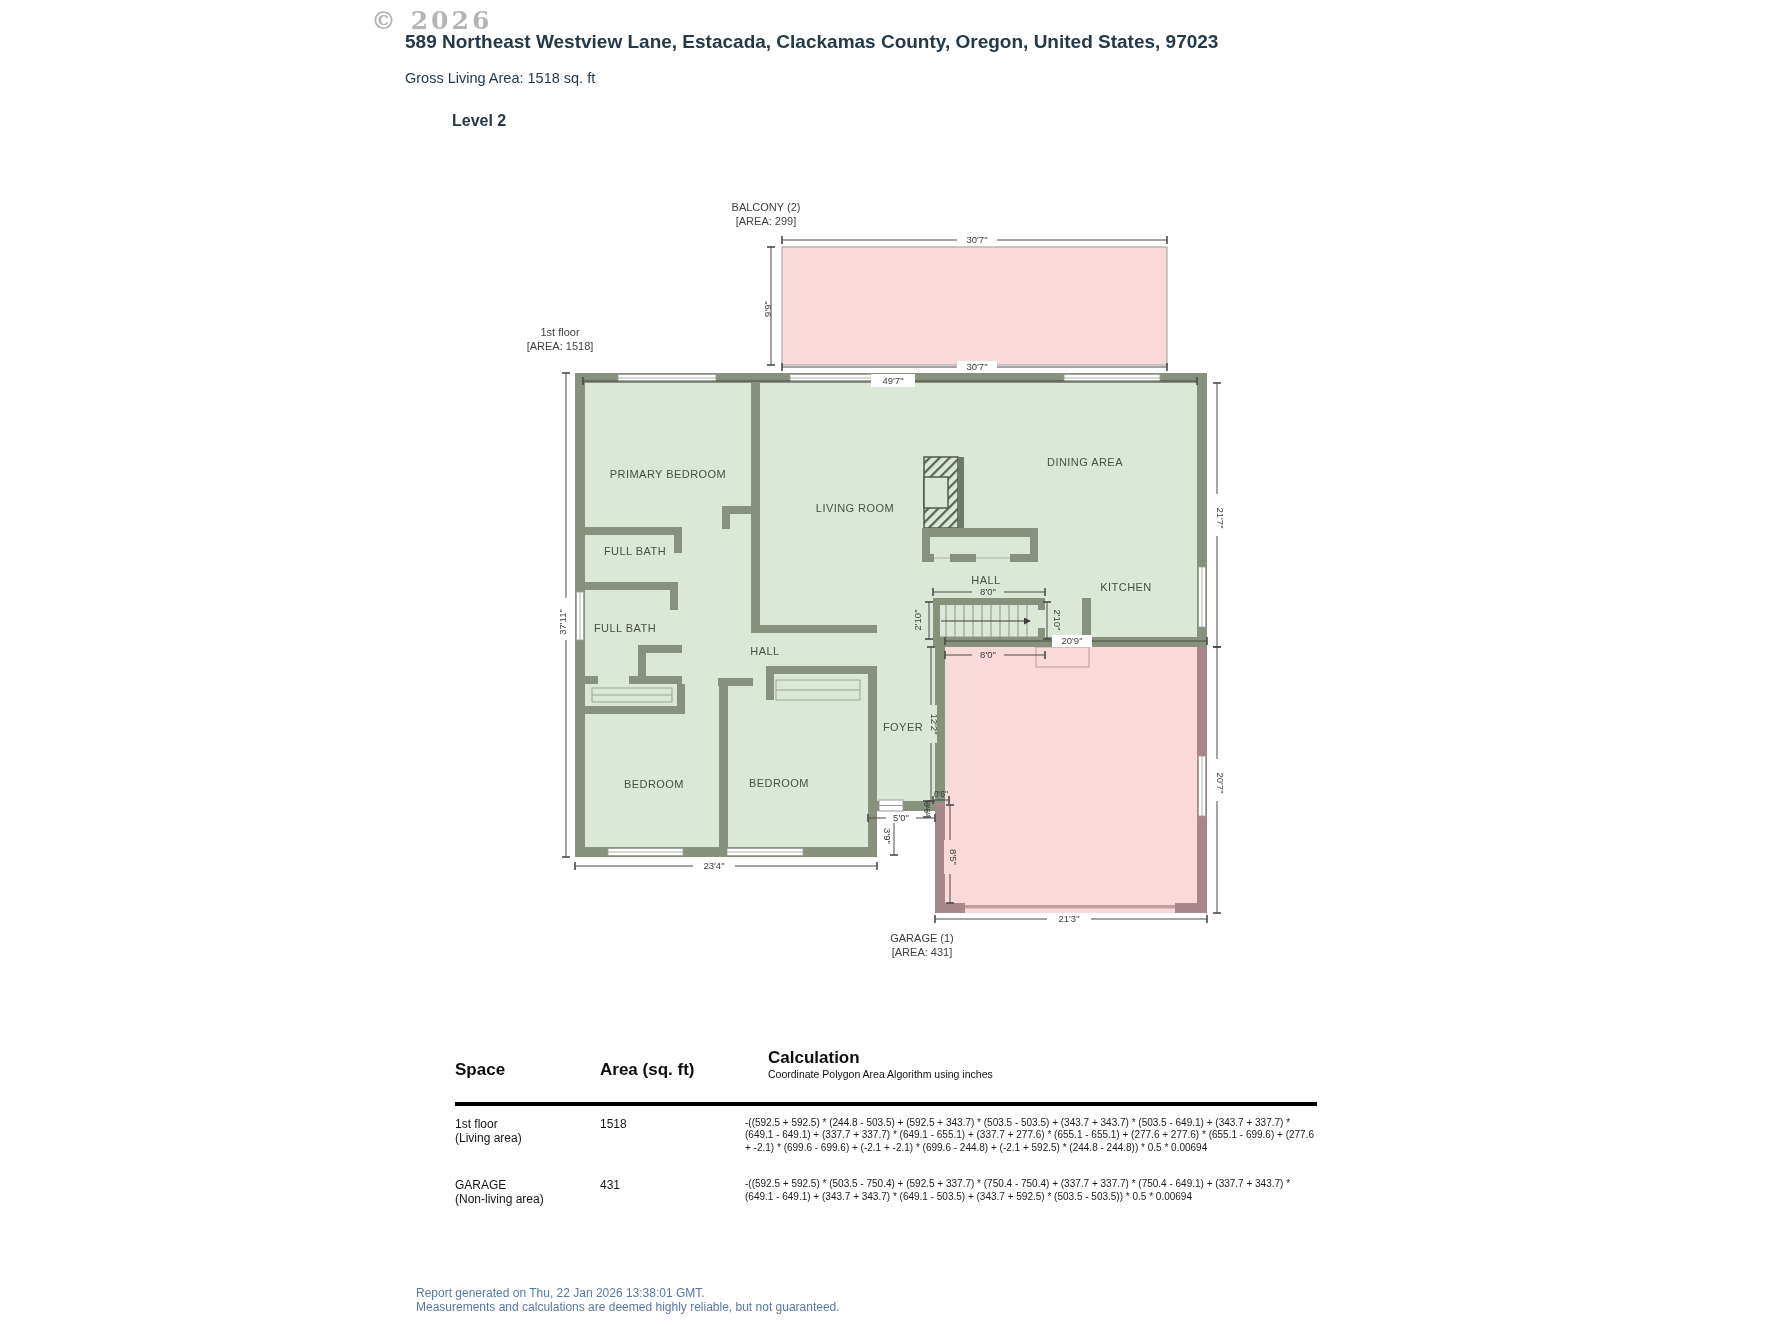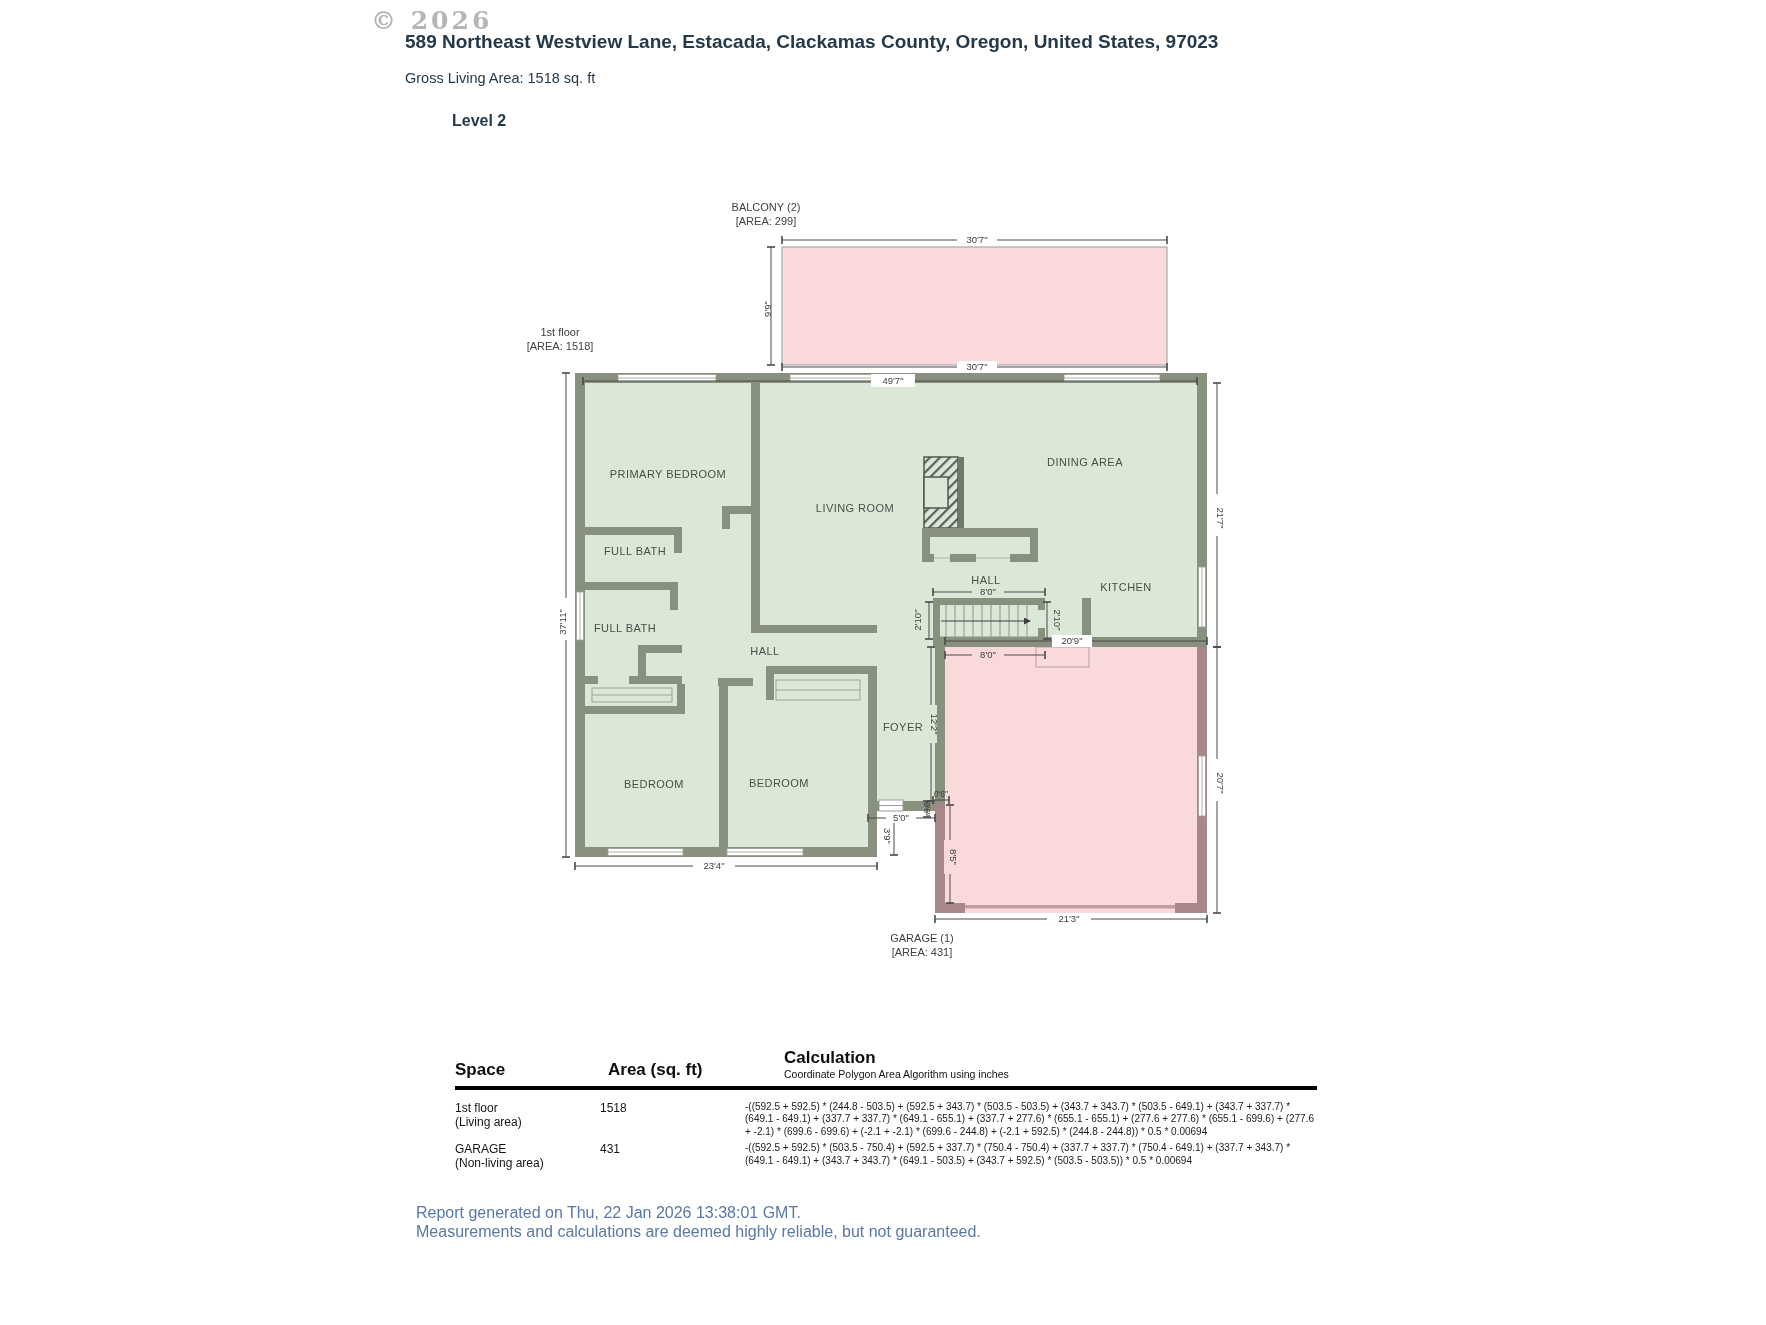--- a/index.html
+++ b/index.html
@@ -13,32 +13,32 @@
   .room{font-size:11px;fill:#474f46;letter-spacing:.45px;}
   .dim{font-size:9.5px;fill:#3d3d3d;}
   .arealab{font-size:11px;fill:#3f3f3f;}
   .w{fill:#87917d;}
   .gw{fill:#a8878b;}
   .dl{stroke:#4a4a4a;stroke-width:1;}
   .win{fill:#ffffff;stroke:#99a094;stroke-width:.8;}
   .winline{stroke:#99a094;stroke-width:.8;}
   
   .tbl{left:455px;top:1048px;width:862px;}
-  .thead{display:flex;align-items:flex-end;border-bottom:4px solid #000;padding-bottom:6px;gap:8px;}
+  .thead{display:flex;align-items:flex-end;border-bottom:4px solid #000;padding-bottom:22px;}
   .th{font-size:17px;font-weight:bold;color:#0d0d0d;}
   .th.c1{width:145px;}
   .th.c2{width:145px;}
   .note{font-size:10.5px;font-weight:normal;color:#111;margin-left:23px;}
   .trow{display:flex;margin-top:11px;}
   .td{font-size:12px;color:#151515;line-height:1.18;}
   .td.c1{width:145px;}
   .td.c2{width:145px;}
   .td.c3{width:570px;font-size:10px;line-height:1.24;color:#1a1a1a;}
-  .trow+.trow{margin-top:4px;}
-  .footer{left:416px;top:1203px;font-size:16px;color:#5878a8;line-height:1.2;}
+  .trow+.trow{margin-top:24px;}
+  .footer{left:416px;top:1286px;font-size:12px;color:#5878a8;line-height:1.2;}
 </style>
 </head>
 <body>
 
 <div class="abs watermark">© 2026</div>
 <div class="abs addr">589 Northeast Westview Lane, Estacada, Clackamas County, Oregon, United States, 97023</div>
 <div class="abs gross">Gross Living Area: 1518 sq. ft</div>
 <div class="abs level">Level 2</div>
 
 <svg class="abs" style="left:0;top:0" width="1766" height="1325" viewBox="0 0 1766 1325" xmlns="http://www.w3.org/2000/svg">

